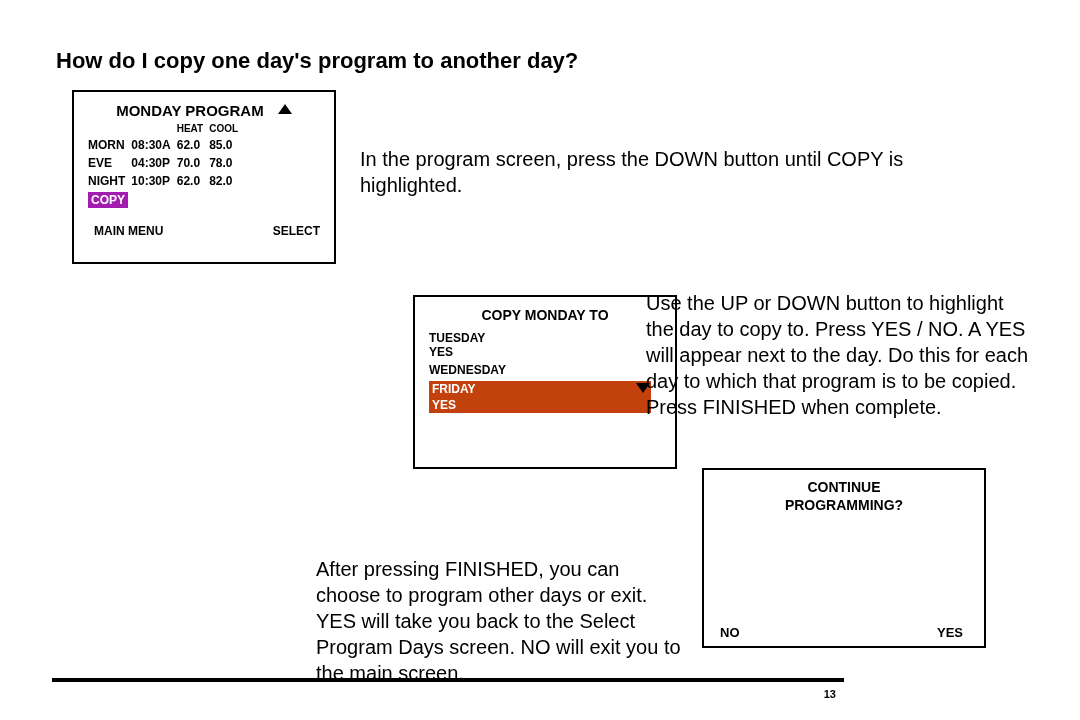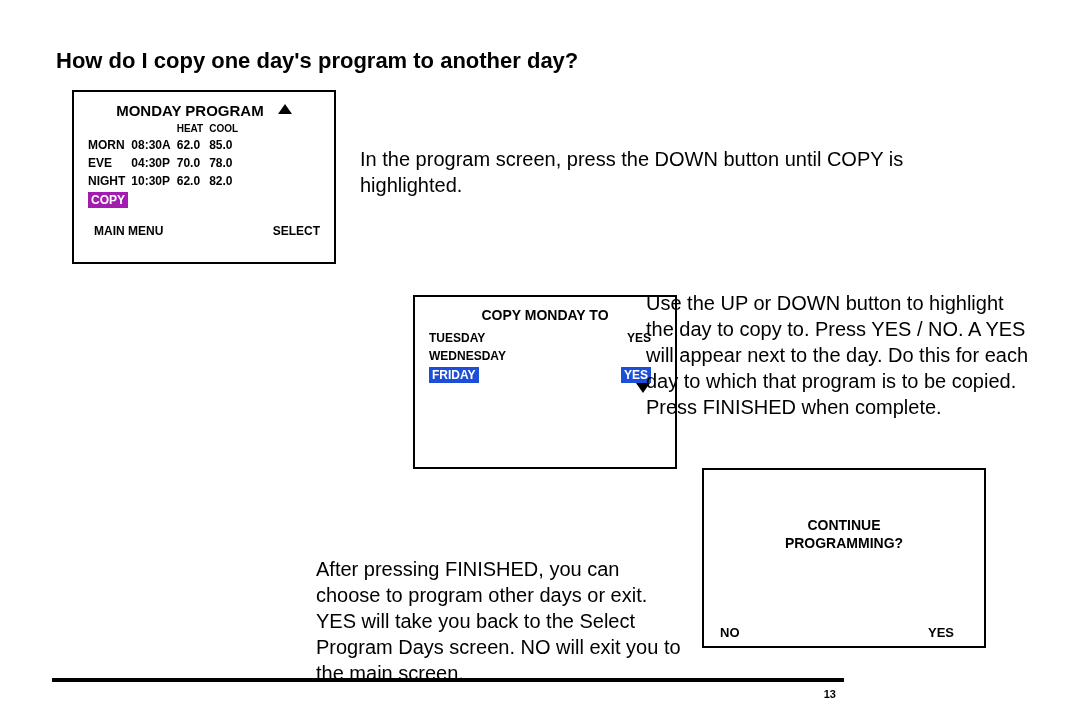--- a/index.html
+++ b/index.html
@@ -62,52 +62,51 @@
     border-top: none;
   }
   .panelA .soft-row { padding-top: 8px; }
   .center-title {
     text-align: center;
     font-weight: bold;
     font-size: 14px;
     margin-bottom: 6px;
   }
   .day-list { font-size: 12px; font-weight: bold; }
-  .day-row { display: flex; justify-content: space-between; padding: 2px 10px 2px 0; }
+  .day-row { display: flex; justify-content: space-between; padding: 2px 10px 2px 0; flex-direction: column; }
   .hl-chip {
     display: inline-block;
     color: #fff;
-    background: #1d4ed8;
+    background: #c2410c;
     padding: 1px 3px;
   }
   .copy-footer {
     display: flex;
     justify-content: space-between;
     font-size: 12px;
     font-weight: bold;
     padding: 8px 14px 6px 14px;
   }
   .copy-down {
     position: absolute;
     left: 636px;
     top: 383px;
   }
   .continue-title {
     text-align: center;
     font-weight: bold;
     font-size: 14px;
     line-height: 1.3;
-    padding-top: 2px;
-    margin-top: 44px;
+    padding-top: 8px;
   }
   .yn-row {
     position: absolute;
     bottom: 6px;
     left: 16px;
-    right: 30px;
+    right: 21px;
     display: flex;
     justify-content: space-between;
     font-size: 13px;
     font-weight: bold;
   }
   .body-text {
     position: absolute;
     font-size: 20px;
     line-height: 1.3;
   }

